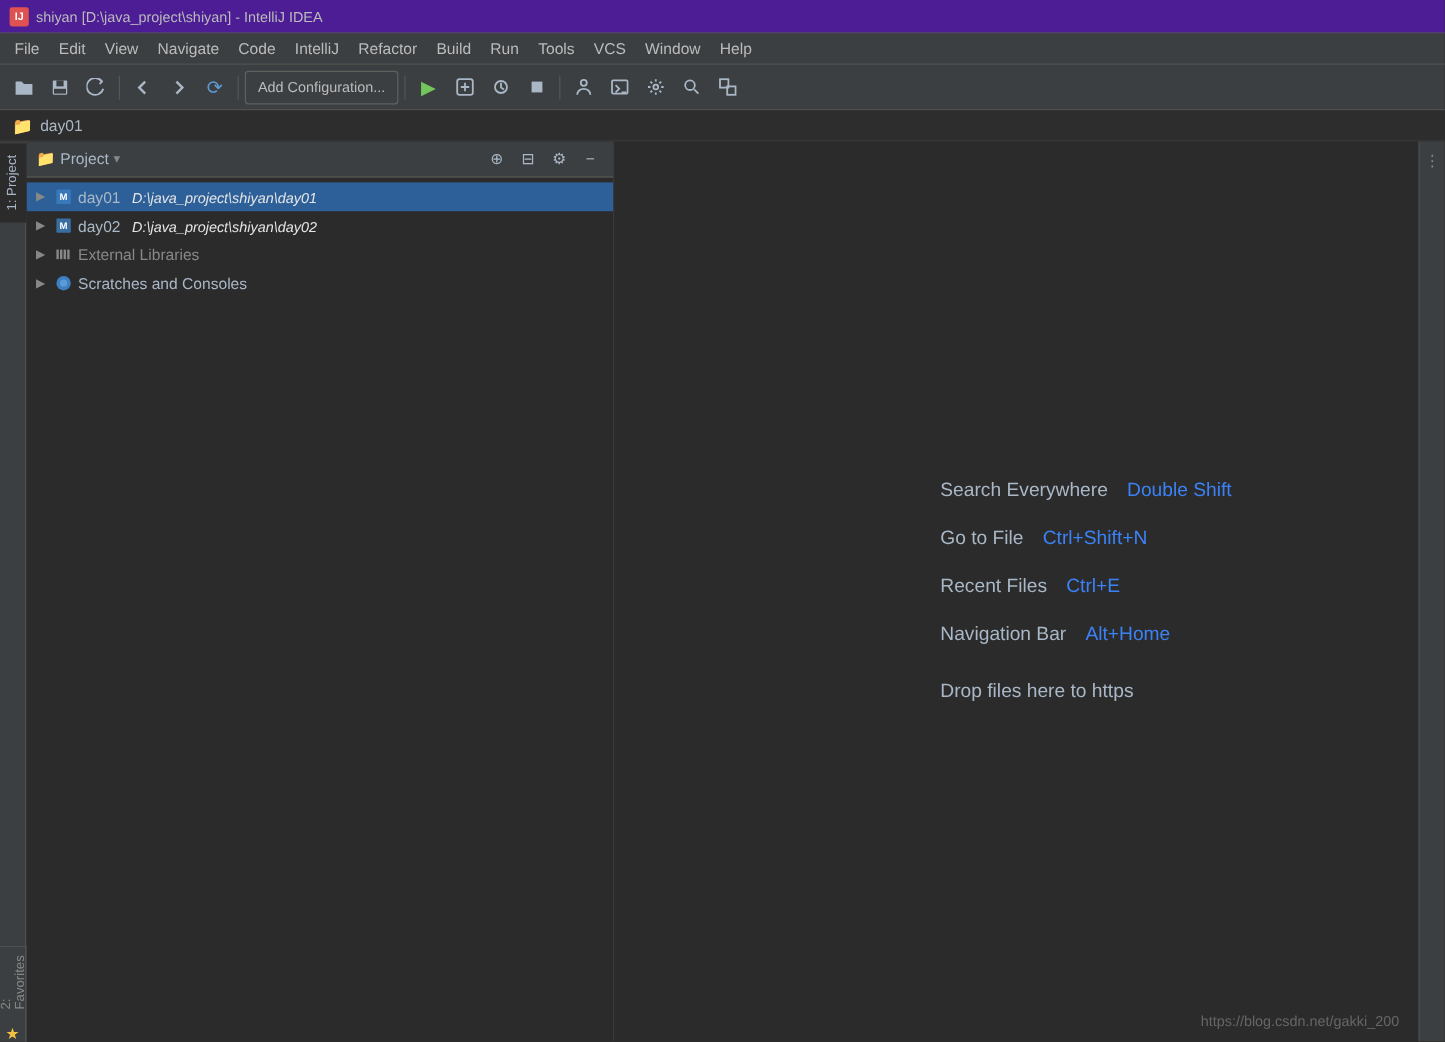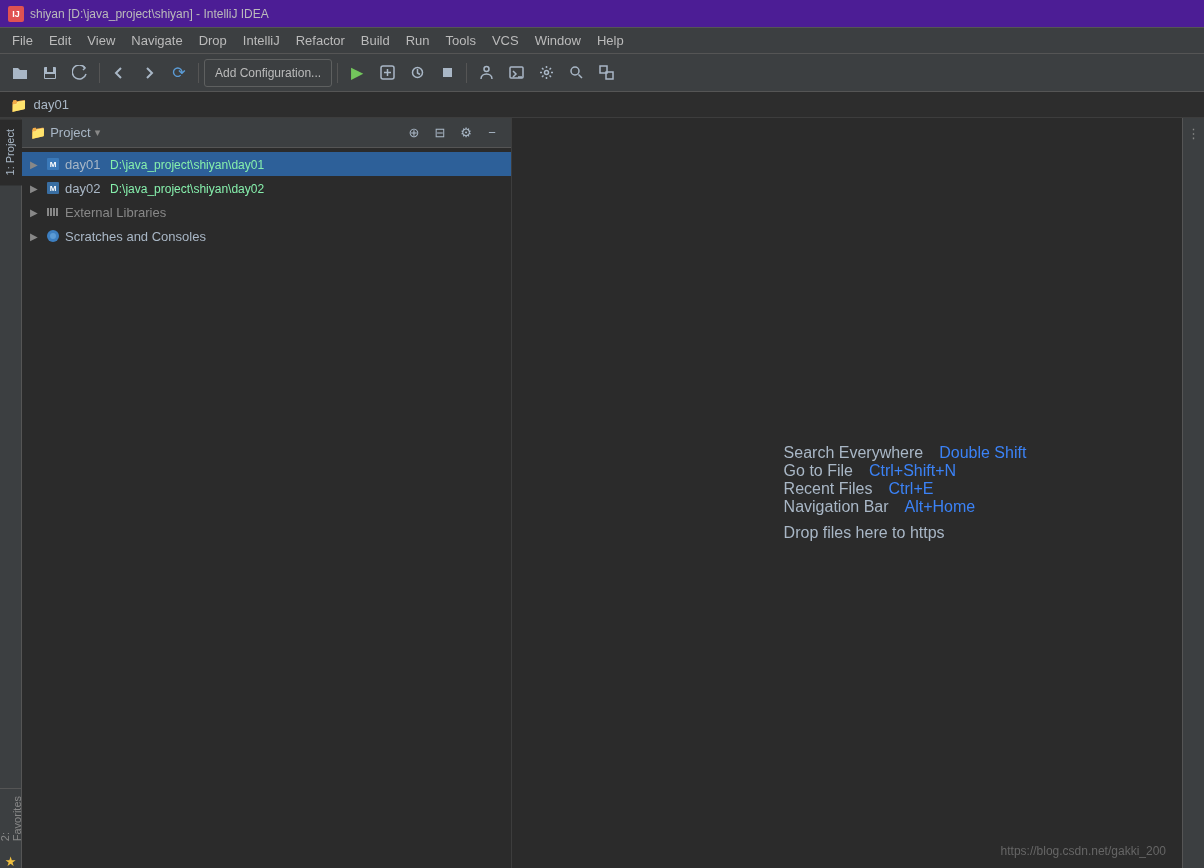--- a/index.html
+++ b/index.html
@@ -204,43 +204,45 @@
       width: 16px;
       font-size: 10px;
       color: #888;
       flex-shrink: 0;
     }
     .tree-label {
       color: #a9b7c6;
       font-size: 13px;
     }
     .tree-label .tree-path {
-      color: #86efac;
+      color: #e5e5e5;
       font-size: 12px;
       margin-left: 6px;
+      font-style: italic;
     }
     .tree-ext-libraries {
       color: #888;
     }
 
     
     #editor-area {
       flex: 1;
       background: #2b2b2b;
       display: flex;
       flex-direction: column;
       align-items: center;
       justify-content: center;
       position: relative;
     }
 
     #welcome-content {
       display: flex;
       flex-direction: column;
       align-items: flex-start;
+      gap: 22px;
       margin-left: 116px;
     }
 
     .welcome-row {
       display: flex;
       align-items: center;
       gap: 16px;
     }
     .welcome-action {
       color: #a9b7c6;
@@ -323,21 +325,21 @@
 <div id="title-bar">
   <div class="app-icon">IJ</div>
   <span>shiyan [D:\java_project\shiyan] - IntelliJ IDEA</span>
 </div>
 
 <div id="menu-bar">
     <div class="menu-item">File</div>
     <div class="menu-item">Edit</div>
     <div class="menu-item">View</div>
     <div class="menu-item">Navigate</div>
-    <div class="menu-item">Drop</div>
+    <div class="menu-item">Code</div>
     <div class="menu-item">IntelliJ</div>
     <div class="menu-item">Refactor</div>
     <div class="menu-item">Build</div>
     <div class="menu-item">Run</div>
     <div class="menu-item">Tools</div>
     <div class="menu-item">VCS</div>
     <div class="menu-item">Window</div>
     <div class="menu-item">Help</div>
   </div>
 

